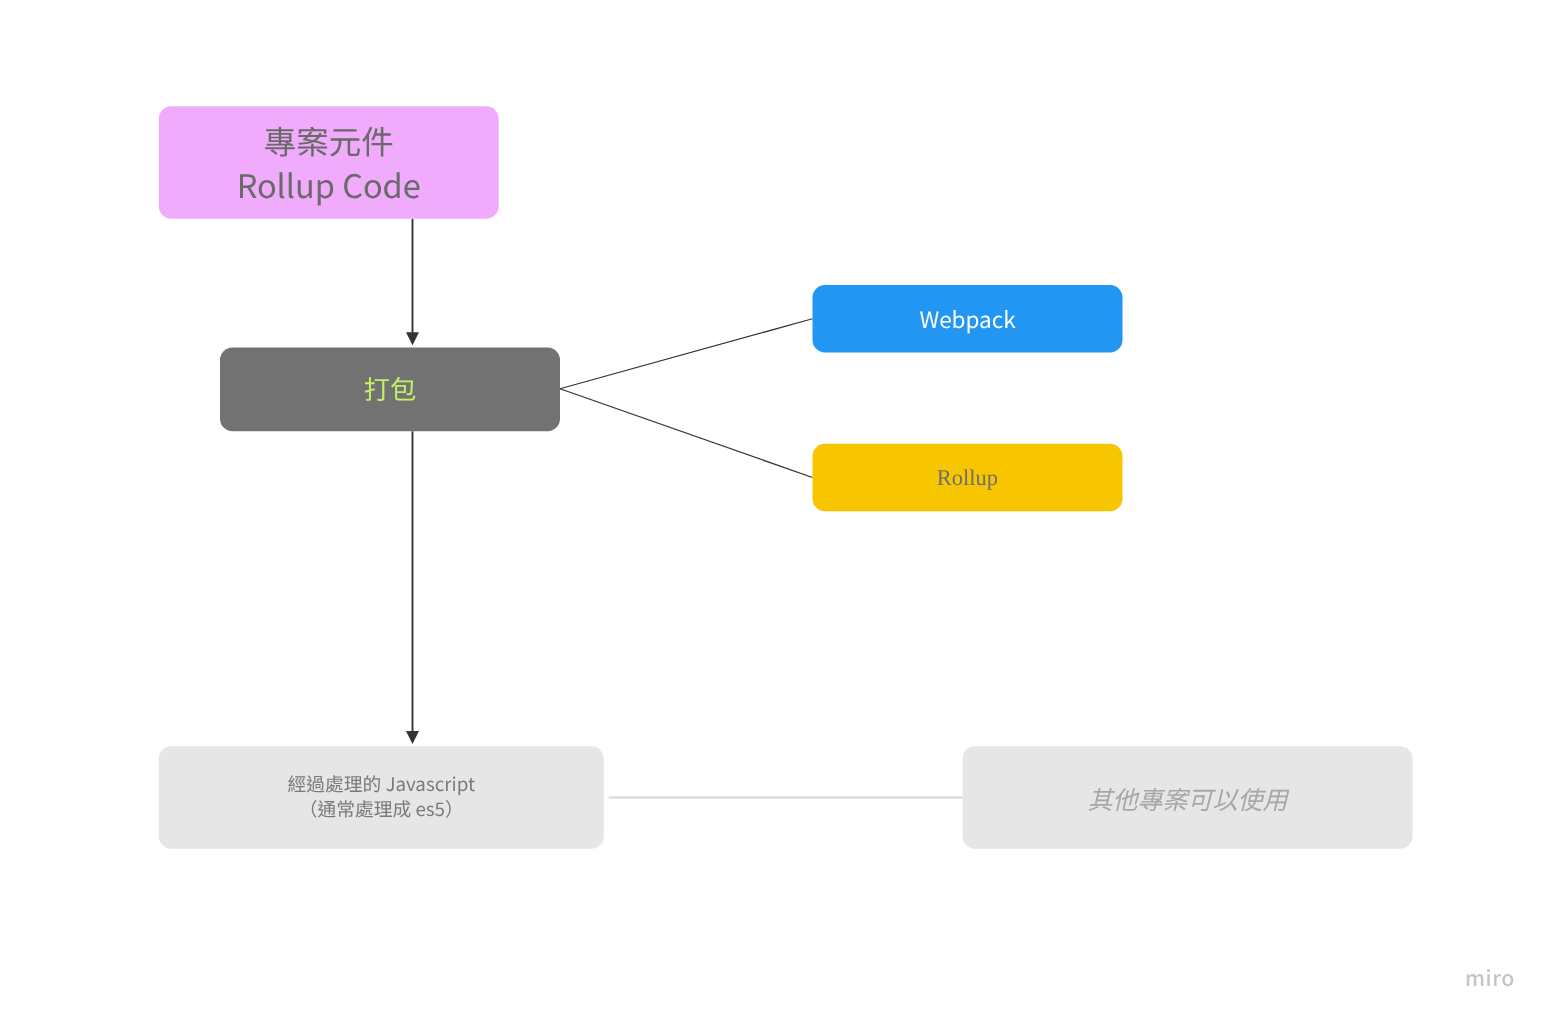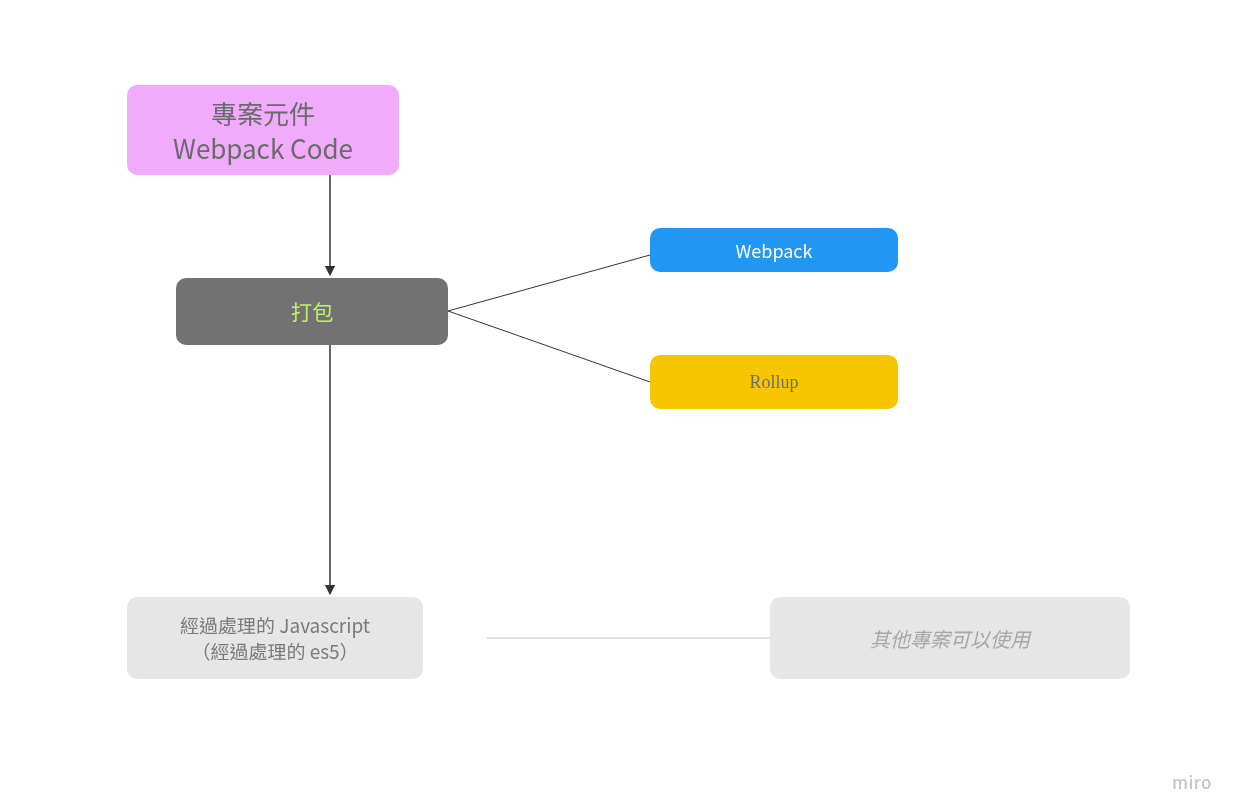--- a/index.html
+++ b/index.html
@@ -44,43 +44,43 @@
       width: 272px;
       height: 67px;
       background: #727272;
       color: #bef264;
       font-size: 21px;
     }
     .box-webpack {
       left: 650px;
       top: 228px;
       width: 248px;
-      height: 44px;
+      height: 54px;
       background: #2196f3;
       color: #ffffff;
       font-size: 18px;
     }
     .box-rollup {
       left: 650px;
       top: 355px;
       width: 248px;
       height: 54px;
       background: #f7c600;
       color: #6e6e6e;
       font-size: 18px;
       font-family: Liberation Serif, serif;
     }
     .box-output {
       left: 127px;
       top: 597px;
-      width: 296px;
+      width: 356px;
       height: 82px;
       background: #e6e6e6;
       color: #7a7a7a;
-      font-size: 19px;
+      font-size: 15px;
     }
     .box-usable {
       left: 770px;
       top: 597px;
       width: 360px;
       height: 82px;
       background: #e6e6e6;
       color: #a7a7a7;
       font-size: 20px;
       font-style: italic;
@@ -121,38 +121,38 @@
 
     <line x1="448" y1="311" x2="650" y2="255" stroke="#333333" stroke-width="1"></line>
 
     <line x1="448" y1="311" x2="650" y2="382" stroke="#333333" stroke-width="1"></line>
 
     <line x1="487" y1="638" x2="770" y2="638" stroke="#d7d7d7" stroke-width="1.5"></line>
   </svg>
 
   <div class="box box-source">
     <span>專案元件</span>
-    <span>Webpack Code</span>
+    <span>Rollup Code</span>
   </div>
 
   <div class="box box-bundle">
     <span>打包</span>
   </div>
 
   <div class="box box-webpack">
     <span>Webpack</span>
   </div>
 
   <div class="box box-rollup">
     <span>Rollup</span>
   </div>
 
   <div class="box box-output">
     <span>經過處理的 Javascript</span>
-    <span>（經過處理的 es5）</span>
+    <span>（通常處理成 es5）</span>
   </div>
 
   <div class="box box-usable">
     <span>其他專案可以使用</span>
   </div>
 
   <div class="watermark">miro</div>
 </div>
 
 </body></html>

